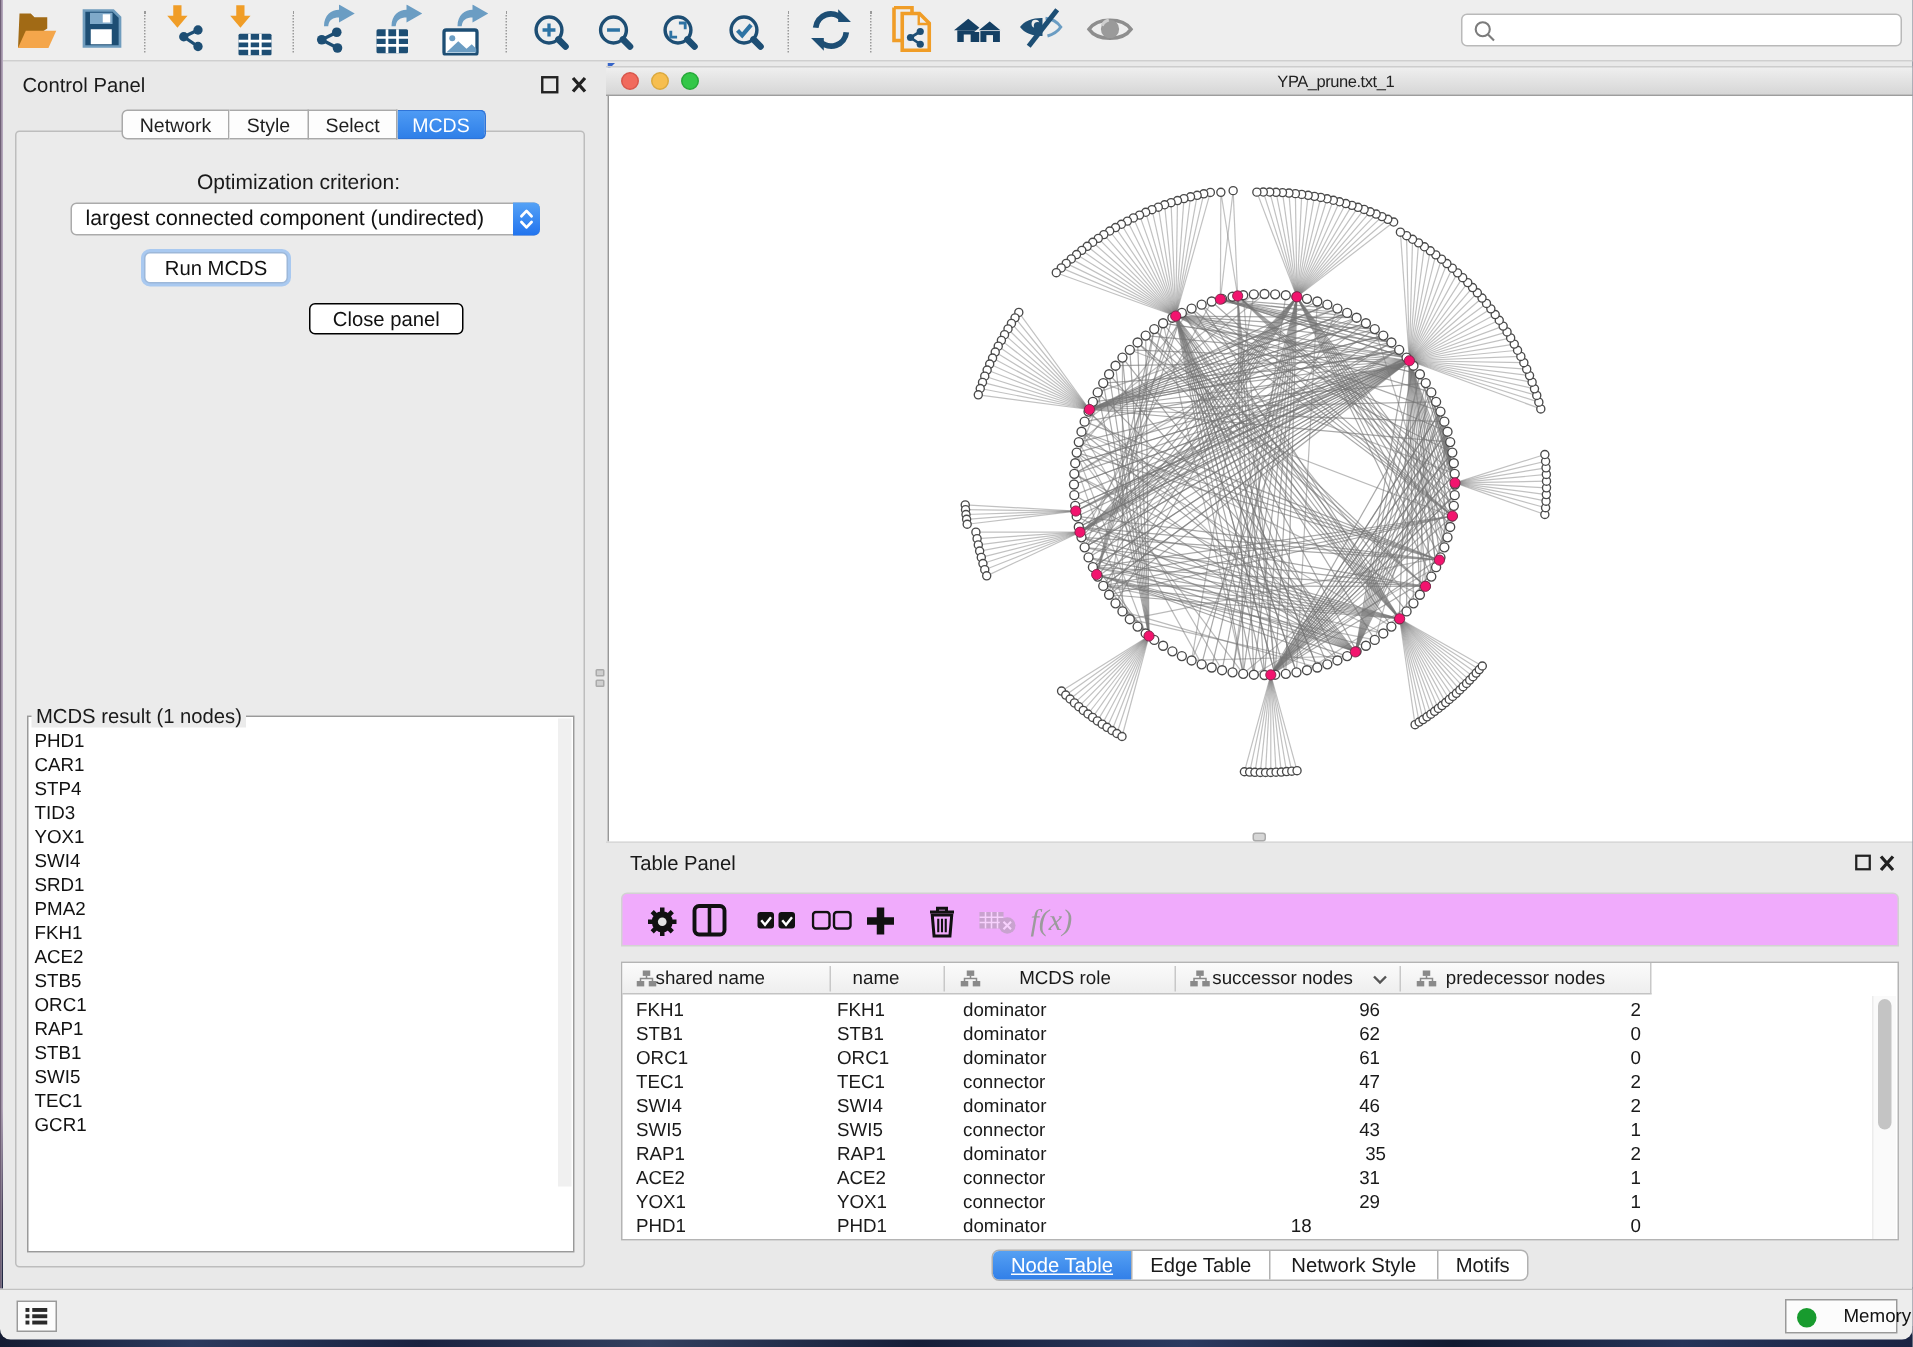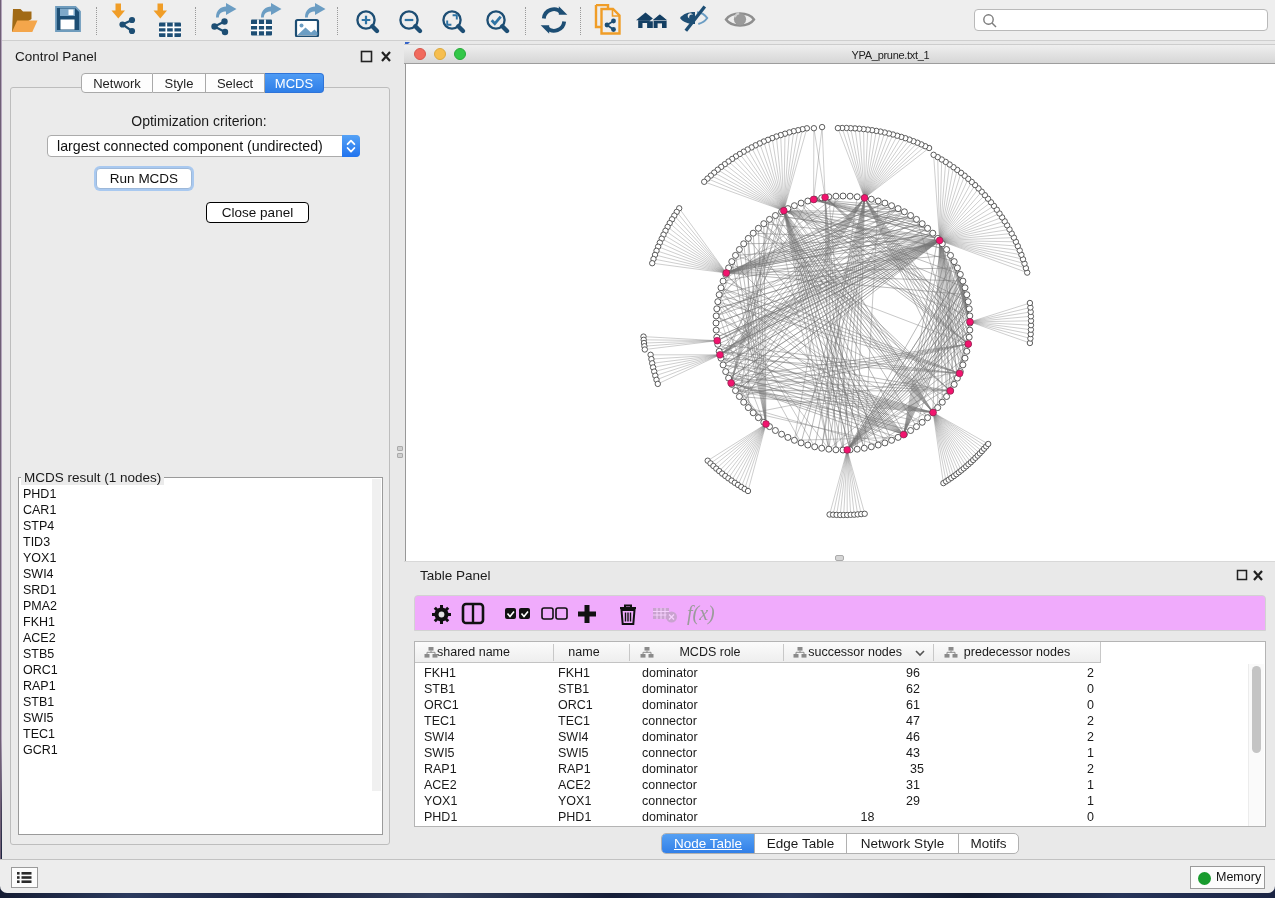--- a/index.html
+++ b/index.html
@@ -51,21 +51,21 @@
 #tsb .thumb { position:absolute; left:3px; top:2px; width:9px; height:87px; background:#c4c4c4; border-radius:5px; }
 #seg { position:absolute; left:257px; top:271px; height:21px; display:flex; border:1px solid #b1b1b1; border-radius:5px; overflow:hidden; background:#fff; }
 .segi { height:21px; font-size:13.5px; line-height:20px; text-align:center; color:#1a1a1a; border-left:1px solid #b1b1b1; }
 .segi.first { border-left:none; }
 .segi.sel { background:linear-gradient(#55a0f3,#2e7ce7); color:#fff;text-decoration:underline; }
 
 #status { left:0px; top:859px; width:1275px; height:34px; background:#ededed; border-top:1px solid #c2c2c2; border-radius:0 0 7px 7px; }
 #listbtn { position:absolute; left:11px; top:7px; width:27px; height:21px; background:#fcfcfc; border:1.5px solid #9a9a9a; }
 #membtn { position:absolute; left:1190px; top:6px; width:75px; height:23px; background:#fcfcfc; border:1.5px solid #9a9a9a; font-size:12.5px; color:#111; }
 #membtn .dot { position:absolute; left:7px; top:5px; width:13px; height:13px; border-radius:50%; background:#189b2e; }
-#membtn .lab { position:absolute; left:25px; top:3px; }
+#membtn .lab { position:absolute; left:38px; top:3px; }
 #desk { left:0; top:884px; width:1275px; height:14px; background:linear-gradient(90deg,#151c33 0%,#2b3a5e 10%,#1a2240 22%,#33405f 34%,#161e38 48%,#2c3a60 62%,#121a30 76%,#263459 88%,#1b2443 100%); }
 </style></head>
 <body>
 <div class="abs" id="win"></div>
 <div class="abs" id="lwall"></div>
 
 <div class="abs" id="toolbar">
     <svg class="ticon" style="left:9px;top:6px" width="29" height="29" viewBox="0 0 29 29">
 <path d="M2 3 L9.5 3 L12 5.5 L20.5 5.5 L20.5 13 L1 26 Z" fill="#a16a15"></path>
 <path d="M1 26 L6.2 14.5 L26.5 14.5 L21.3 26 Z" fill="#f4a64b"></path>

